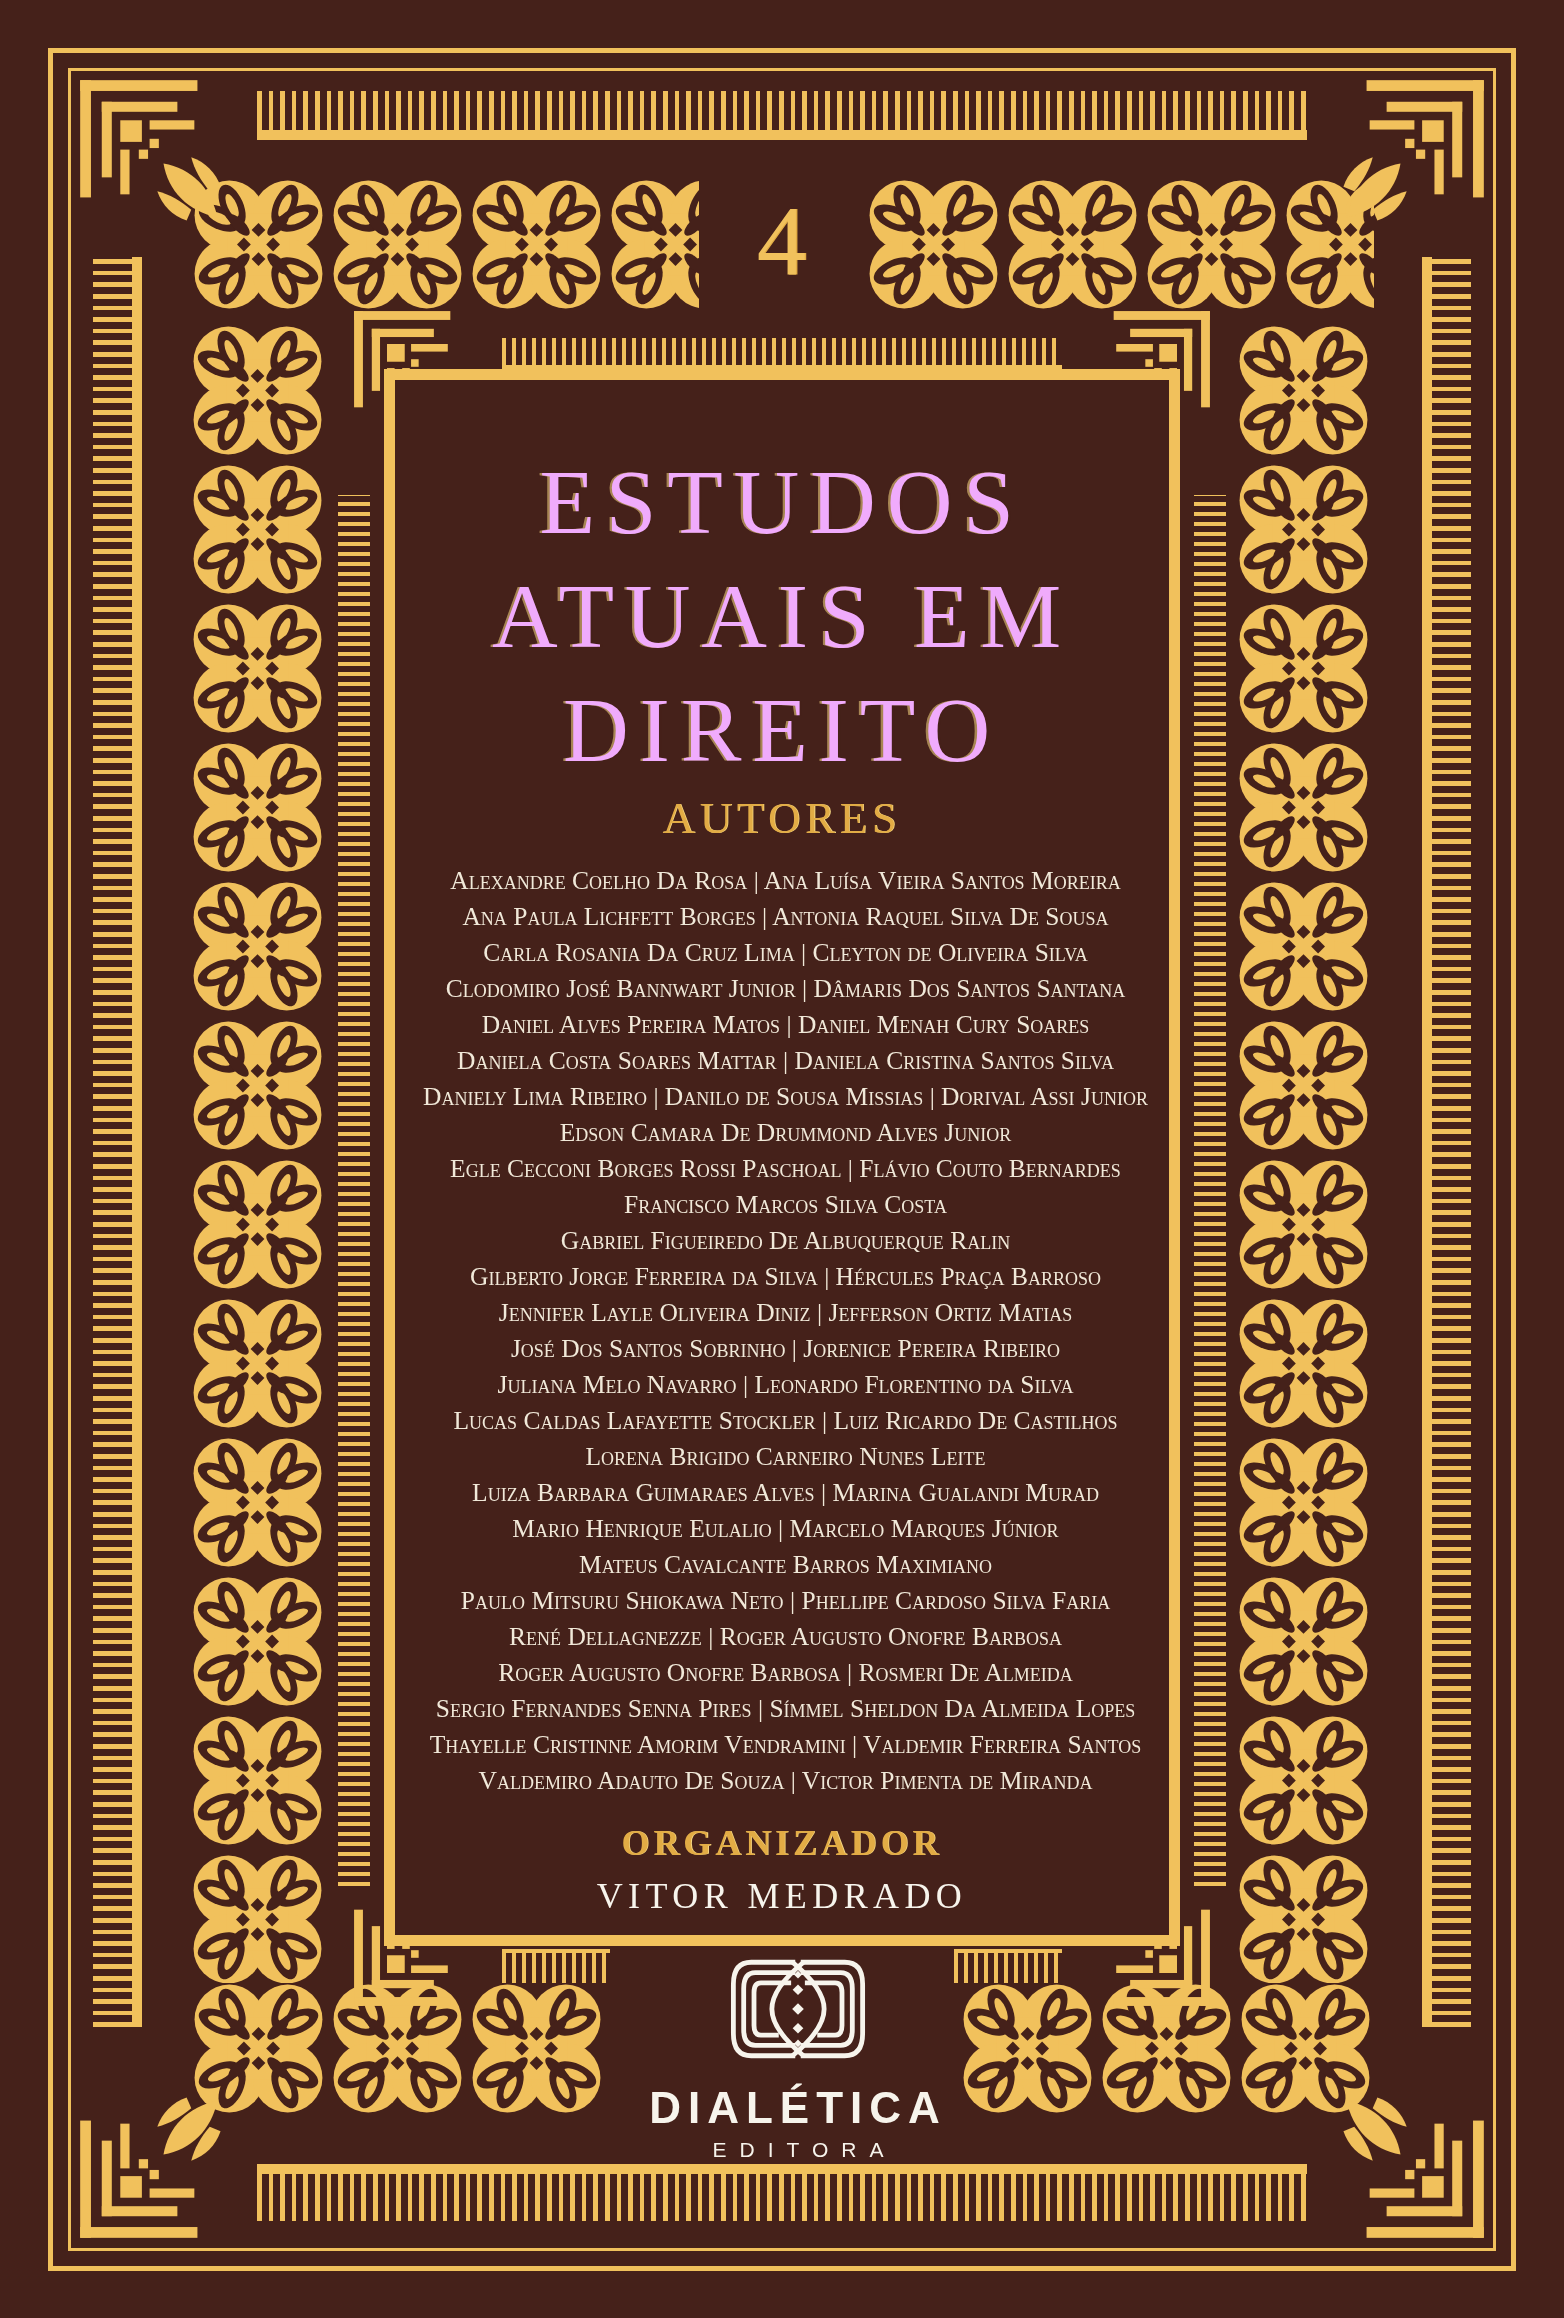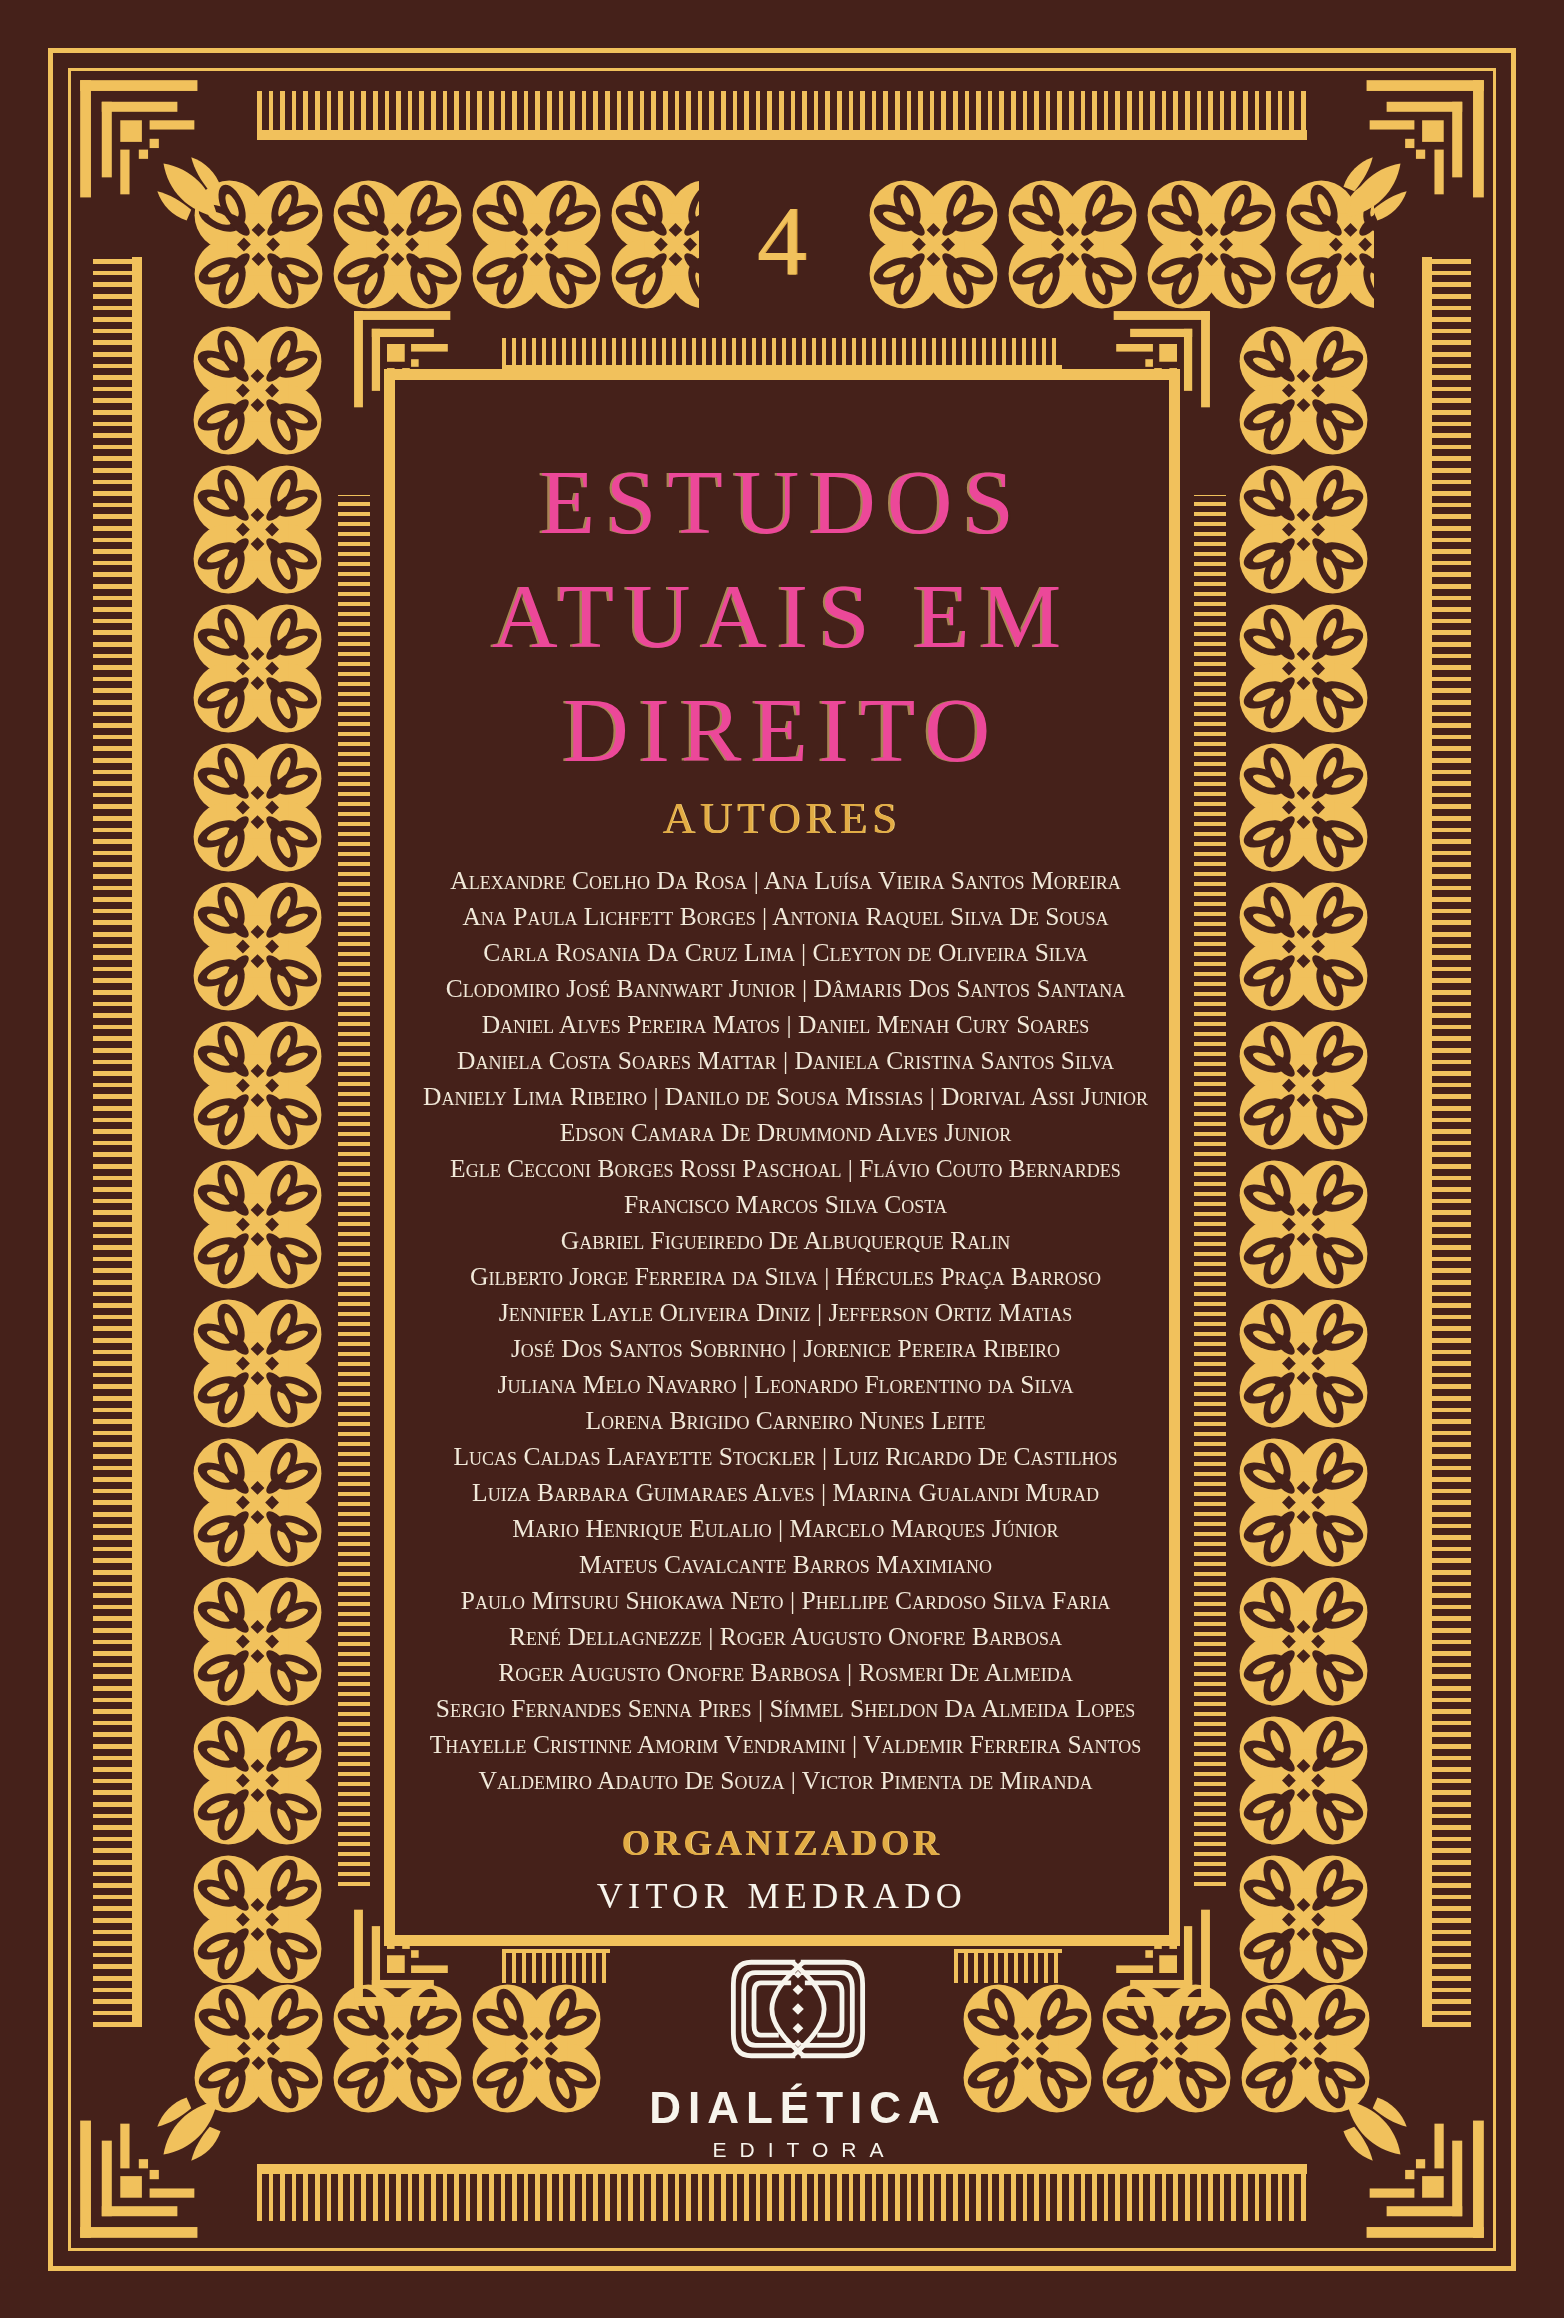--- a/index.html
+++ b/index.html
@@ -92,21 +92,21 @@
   .fret-pbr{left:1082px;top:1878px;transform:rotate(180deg);}
   .fret-pbl{left:349px;top:1878px;transform:rotate(270deg);}
   
   .panel{
     position:absolute;left:384px;top:369px;width:796px;height:1577px;
     border:11.6px solid var(--gold);
     background:var(--brown);
     text-align:center;
     padding-top:66px;
   }
-  .title{color:#ec4899;}
+  .title{color:#f0abfc;}
   .title-line{
     font-size:91px;line-height:114px;letter-spacing:10.8px;
     text-shadow:2.3px 0 0 rgba(69,33,26,.55), -2.3px 0 0 rgba(247,216,131,.55);
     white-space:nowrap;
   }
   .authors-heading{
     margin-top:8px;
     font-size:45px;letter-spacing:4.6px;line-height:1;
     color:var(--gold-deep);
     text-shadow:0.8px 0 0 #f7d883;
@@ -400,22 +400,22 @@
       <div class="author-line">Daniela Costa Soares Mattar  |  Daniela Cristina Santos Silva</div>
       <div class="author-line">Daniely Lima Ribeiro  |  Danilo de Sousa Missias  |  Dorival Assi Junior</div>
       <div class="author-line">Edson Camara De Drummond Alves Junior</div>
       <div class="author-line">Egle Cecconi Borges Rossi Paschoal  |  Flávio Couto Bernardes</div>
       <div class="author-line">Francisco Marcos Silva Costa</div>
       <div class="author-line">Gabriel Figueiredo De Albuquerque Ralin</div>
       <div class="author-line">Gilberto Jorge Ferreira da Silva  |  Hércules Praça Barroso</div>
       <div class="author-line">Jennifer Layle Oliveira Diniz  |  Jefferson Ortiz Matias</div>
       <div class="author-line">José Dos Santos Sobrinho  |  Jorenice Pereira Ribeiro</div>
       <div class="author-line">Juliana Melo Navarro  | Leonardo Florentino da Silva</div>
+      <div class="author-line">Lucas Caldas Lafayette Stockler  |  Luiz Ricardo De Castilhos</div>
       <div class="author-line">Lorena Brigido Carneiro Nunes Leite</div>
-      <div class="author-line">Lucas Caldas Lafayette Stockler  |  Luiz Ricardo De Castilhos</div>
       <div class="author-line">Luiza Barbara Guimaraes Alves  | Marina Gualandi Murad</div>
       <div class="author-line">Mario Henrique Eulalio  |  Marcelo Marques Júnior</div>
       <div class="author-line">Mateus Cavalcante Barros Maximiano</div>
       <div class="author-line">Paulo Mitsuru Shiokawa Neto  |  Phellipe Cardoso Silva Faria</div>
       <div class="author-line">René Dellagnezze  |  Roger Augusto Onofre Barbosa</div>
       <div class="author-line">Roger Augusto Onofre Barbosa  |  Rosmeri De Almeida</div>
       <div class="author-line">Sergio Fernandes Senna Pires  |  Símmel Sheldon Da Almeida Lopes</div>
       <div class="author-line">Thayelle Cristinne Amorim Vendramini  |  Valdemir Ferreira Santos</div>
       <div class="author-line">Valdemiro Adauto De Souza  |  Victor Pimenta de Miranda</div>
     </div>

